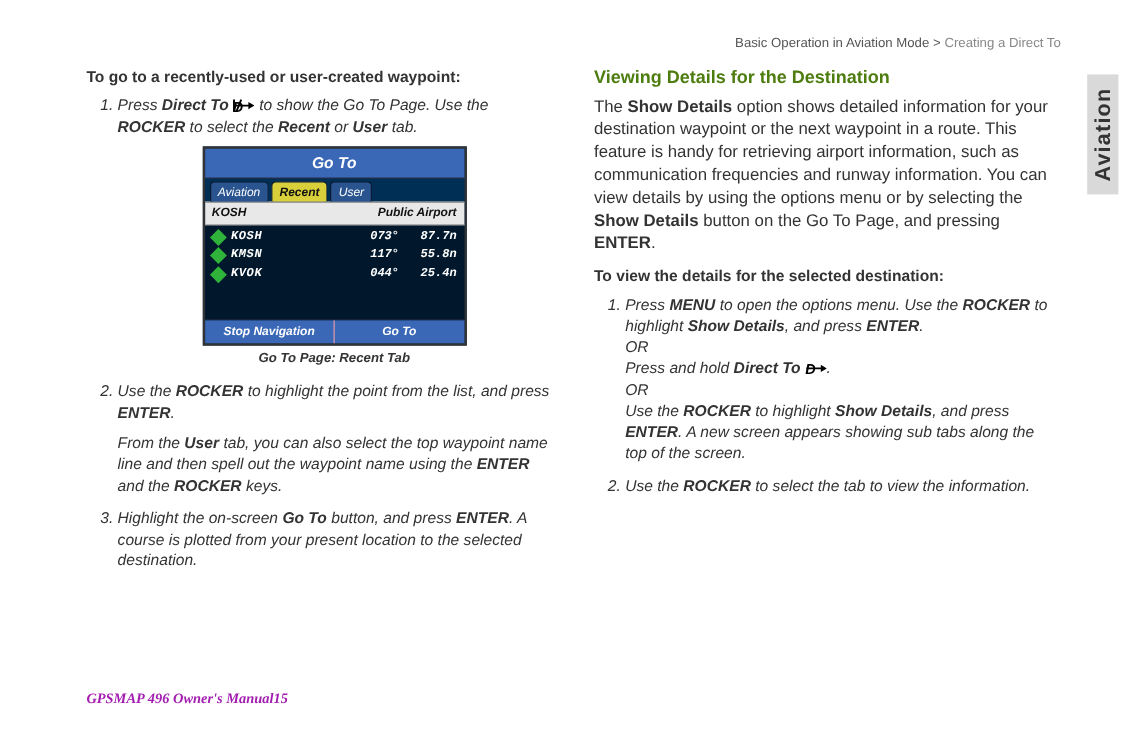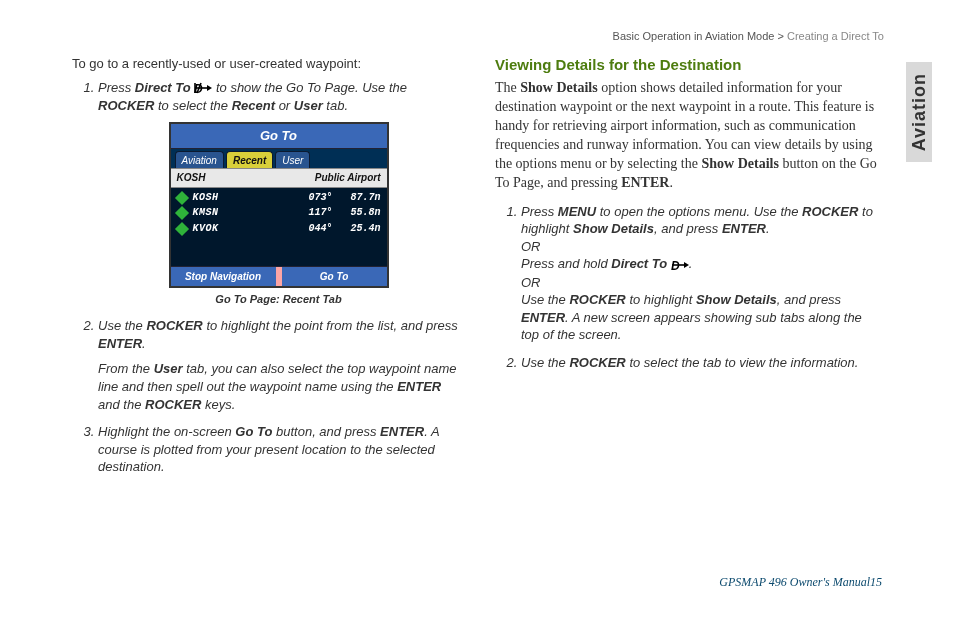--- a/index.html
+++ b/index.html
@@ -60,32 +60,32 @@
   }
   .col {
     flex: 1;
     font-size: 13px;
     line-height: 1.35;
     color: #333;
   }
   .col h3 {
     margin: 0 0 6px 0;
     font-size: 13px;
-    font-weight: normal;
+    font-weight: bold;
   }
   .col h2.section {
     margin: 0 0 4px 0;
     font-size: 15px;
     font-weight: bold;
     font-family: Arial, sans-serif;
     color: #4d7c0f;
   }
   .col p {
     margin: 0 0 10px 0;
-    font-family: Liberation Serif, serif;
+    font-family: Liberation Sans, sans-serif;
     font-size: 14px;
     line-height: 1.35;
   }
   ol {
     margin: 0 0 10px 0;
     padding-left: 26px;
     font-family: Arial, sans-serif;
     font-size: 13px;
     font-style: italic;
   }
@@ -188,42 +188,43 @@
     border-top: 1px solid #223;
   }
   .device .btn {
     flex: 1;
     background: #3a68b7;
     color: #fff;
     text-align: center;
     font-size: 10px;
     font-weight: bold;
     padding: 3px 0;
-    border-right: 6px solid #fca5a5;
+    border-right: 1px solid #fca5a5;
   }
   .device .btn:last-child { border-right: none; }
   .caption {
     text-align: center;
     font-size: 11px;
     font-weight: bold;
     margin-top: 4px;
     font-family: Arial, sans-serif;
   }
 
   .footer {
     position: absolute;
     left: 72px;
     right: 72px;
     bottom: 28px;
     display: flex;
-    justify-content: flex-end;
+    justify-content: flex-start;
     font-style: italic;
     font-family: "Times New Roman", serif;
     font-size: 12px;
-    color: #0c4a6e;
+    color: #a21caf;
+    font-weight: bold;
   }
 
   .dto-icon {
     display: inline-block;
     vertical-align: middle;
   }
   .dto-icon svg { vertical-align: -2px; }
 </style>
 </head>
 <body>
@@ -314,20 +315,21 @@
         </li>
       </ol>
     </div>
 
     <div class="col">
       <h2 class="section">Viewing Details for the Destination</h2>
       <p>
         <span>The </span><b>Show Details</b><span> option shows detailed information for your destination waypoint or the next waypoint in a route. This feature is handy for retrieving airport information, such as communication frequencies and runway information. You can view details by using the options menu or by selecting the </span><b>Show Details</b><span> button on the Go To Page, and pressing </span><b>ENTER</b><span>.</span>
       </p>
 
+      <h3>To view the details for the selected destination:</h3>
       <ol>
         <li>
           <span>Press </span><b>MENU</b><span> to open the options menu. Use the </span><b>ROCKER</b><span> to highlight </span><b>Show Details</b><span>, and press </span><b>ENTER</b><span>.</span><br>
           <span>OR</span><br>
           <span>Press and hold </span><b>Direct To</b>
           <span class="dto-icon">
             <svg width="18" height="12" viewBox="0 0 18 12">
               <text x="0" y="11" font-size="12" font-weight="bold" fill="#000" font-family="Arial">D</text>
               <line x1="1" y1="6" x2="16" y2="6" stroke="#000" stroke-width="1.6"></line>
               <polygon points="18,6 13,3 13,9" fill="#000"></polygon>

